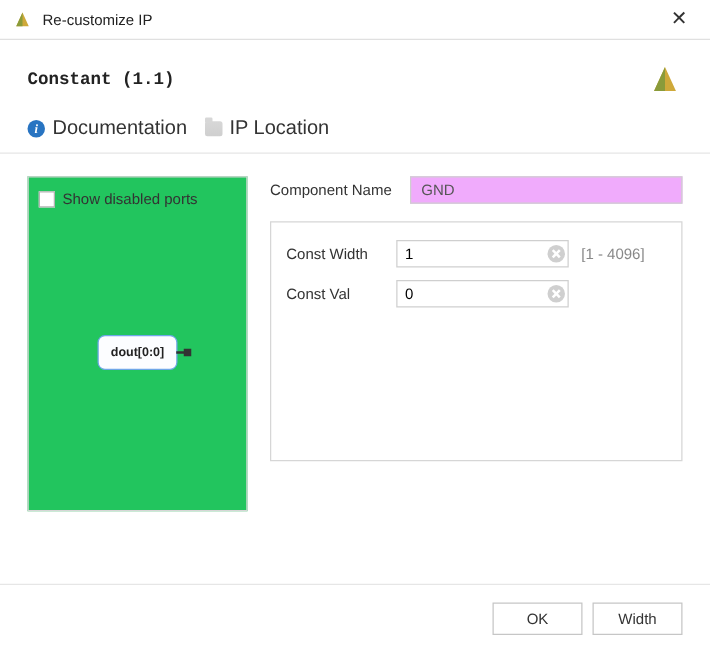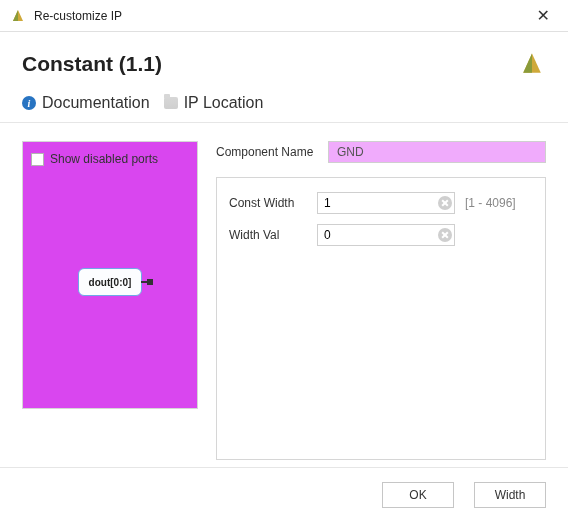--- a/index.html
+++ b/index.html
@@ -35,23 +35,24 @@
     padding: 4px;
   }
   .app-icon svg, .app-icon-big svg { display: block; }
   .header {
     display: flex;
     align-items: center;
     justify-content: space-between;
     padding: 18px 22px 10px 22px;
   }
   .header-title {
-    font-size: 21px;
+    font-size: 14px;
     font-weight: 700;
     color: #222;
+    font-family: Liberation Mono, monospace;
   }
   .toolbar {
     display: flex;
     align-items: center;
     gap: 14px;
     padding: 6px 22px 10px 22px;
     border-bottom: 1px solid #e6e6e6;
   }
   .tool-link {
     display: flex;
@@ -81,21 +82,21 @@
   }
   .main {
     display: flex;
     gap: 18px;
     padding: 18px 22px 0 22px;
   }
   .panel-left {
     width: 176px;
     height: 268px;
     border: 1px solid #d6d6d6;
-    background: #d946ef;
+    background: #22c55e;
     display: flex;
     flex-direction: column;
     padding: 10px 8px;
   }
   .chk-row {
     display: flex;
     align-items: center;
     gap: 6px;
     font-size: 12px;
   }
@@ -160,21 +161,21 @@
     flex: 1;
     height: 22px;
     border: 1px solid #cfcfcf;
     background: #f0abfc;
     padding: 0 8px;
     font-size: 12px;
     color: #555;
   }
   .props-box {
     border: 1px solid #d6d6d6;
-    height: 283px;
+    height: 192px;
     padding: 14px 12px;
   }
   .prop-row {
     display: flex;
     align-items: center;
     gap: 10px;
     margin-bottom: 10px;
   }
   .prop-label {
     width: 78px;
@@ -215,21 +216,21 @@
     position: absolute;
     left: 0; right: 0;
     bottom: 54px;
     height: 1px;
     background: #e6e6e6;
   }
   .footer {
     position: absolute;
     bottom: 14px; right: 22px;
     display: flex;
-    gap: 20px;
+    gap: 8px;
   }
   .btn {
     min-width: 72px;
     height: 26px;
     border: 1px solid #c6c6c6;
     background: #fff;
     font-size: 12px;
     cursor: pointer;
     display: flex;
     align-items: center;
@@ -298,21 +299,21 @@
       <div class="prop-row">
         <span class="prop-label">Const Width</span>
         <div class="input-wrap">
           <input class="prop-input" type="text" value="1" style="">
           <span class="clear-btn"></span>
         </div>
         <span class="range-hint">[1 - 4096]</span>
       </div>
 
       <div class="prop-row">
-        <span class="prop-label">Width Val</span>
+        <span class="prop-label">Const Val</span>
         <div class="input-wrap">
           <input class="prop-input" type="text" value="0" style="">
           <span class="clear-btn"></span>
         </div>
         <span class="range-hint"></span>
       </div>
     </div>
   </div>
 </div>
 

